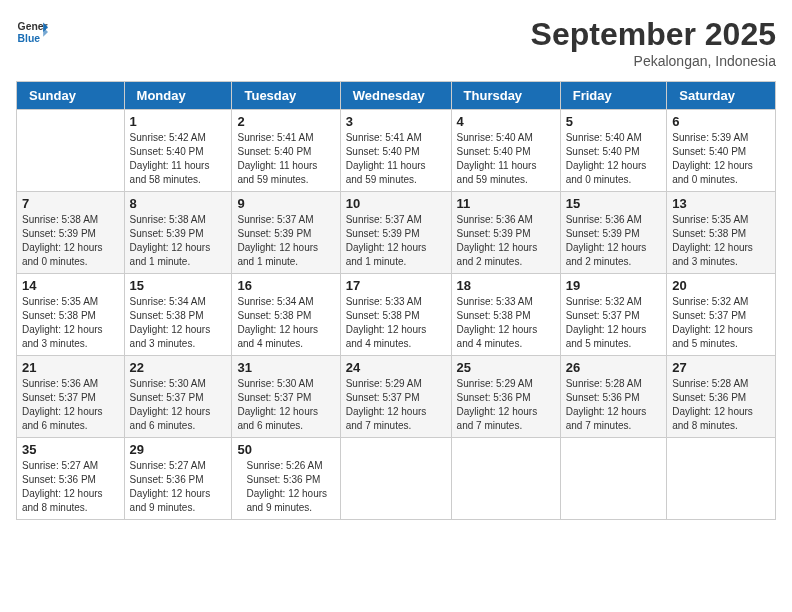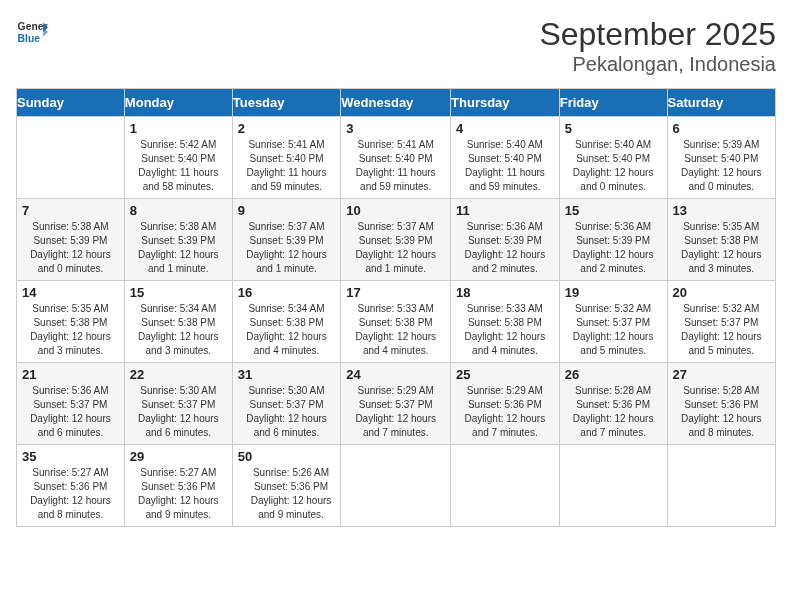--- a/index.html
+++ b/index.html
@@ -23,36 +23,36 @@
     }
     .logo-icon {
       width: 32px;
       height: 32px;
     }
     .title-block {
       text-align: right;
     }
     .month-title {
       font-size: 32px;
-      font-weight: normal;
+      font-weight: bold;
       color: #333;
     }
     .subtitle {
-      font-size: 20px;
+      font-size: 14px;
       color: #555;
     }
     table {
       width: 100%;
       border-collapse: collapse;
       font-size: 11px;
     }
     thead tr th {
       background-color: #1a6eb5;
       color: #fff;
-      padding: 6px 0;
+      padding: 6px 12px;
       text-align: left;
       font-size: 13px;
       font-weight: bold;
       border: 1px solid #ccc;
     }
     tbody tr td {
       border: 1px solid #ccc;
       padding: 4px 5px;
       vertical-align: top;
       width: 113px;
@@ -64,21 +64,20 @@
     .day-num {
       font-size: 13px;
       font-weight: bold;
       color: #222;
       margin-bottom: 2px;
     }
     .day-info {
       font-size: 10px;
       color: #333;
       line-height: 1.4;
-      text-align: center;
     }
     tbody tr:nth-child(odd) td {
       background-color: #fff;
     }
     tbody tr:nth-child(even) td {
       background-color: #f5f5f5;
     }
     tbody tr td.empty {
       background-color: inherit;
     }

